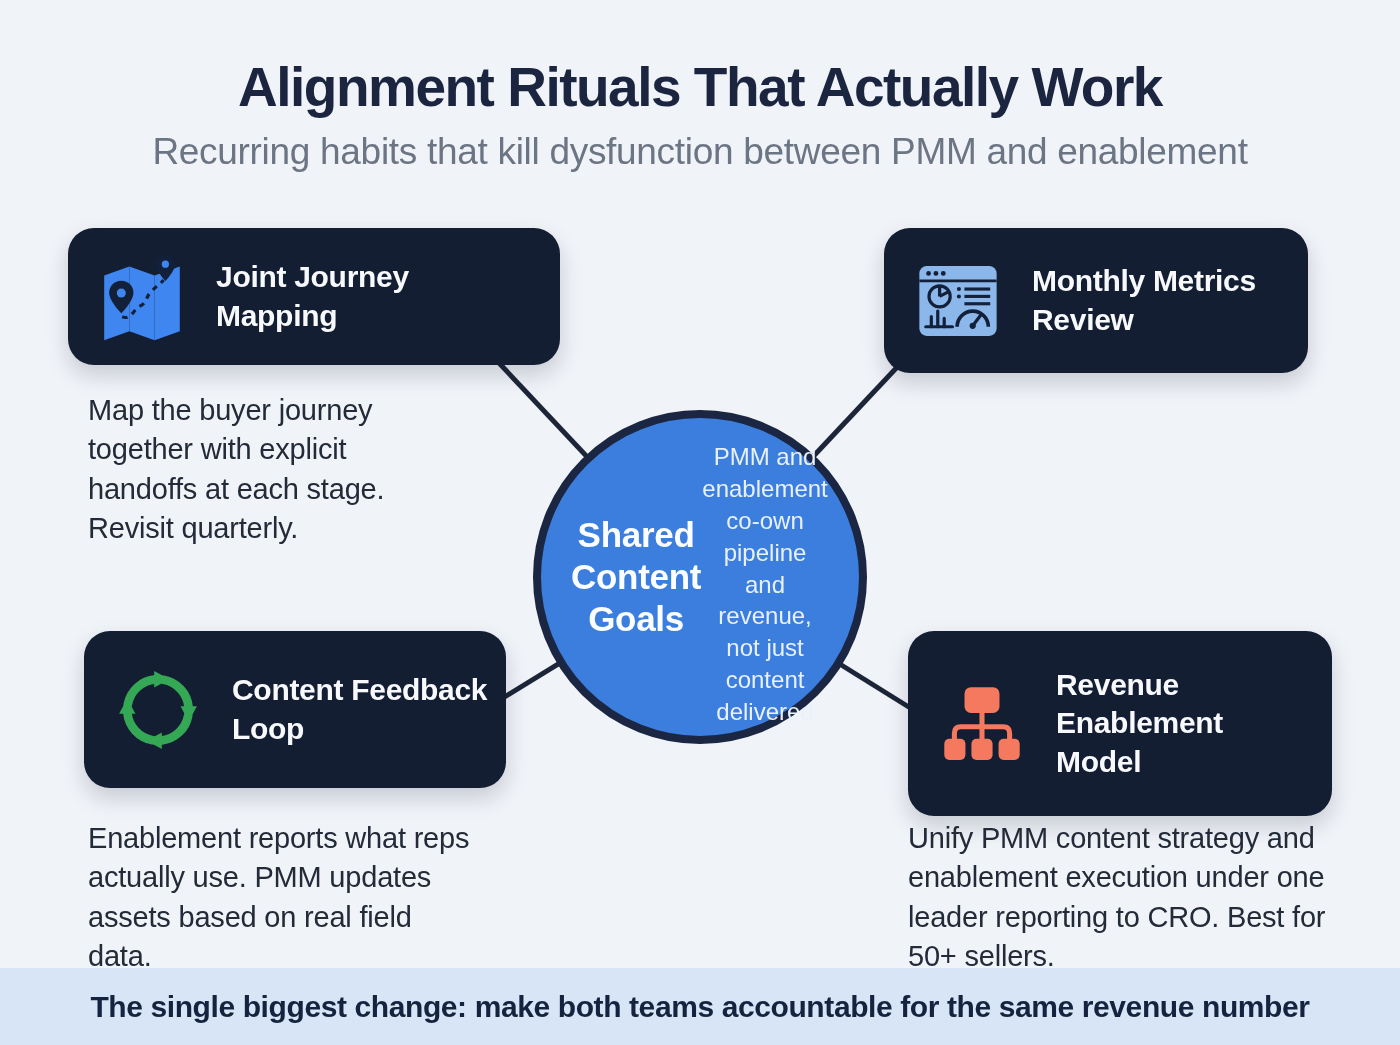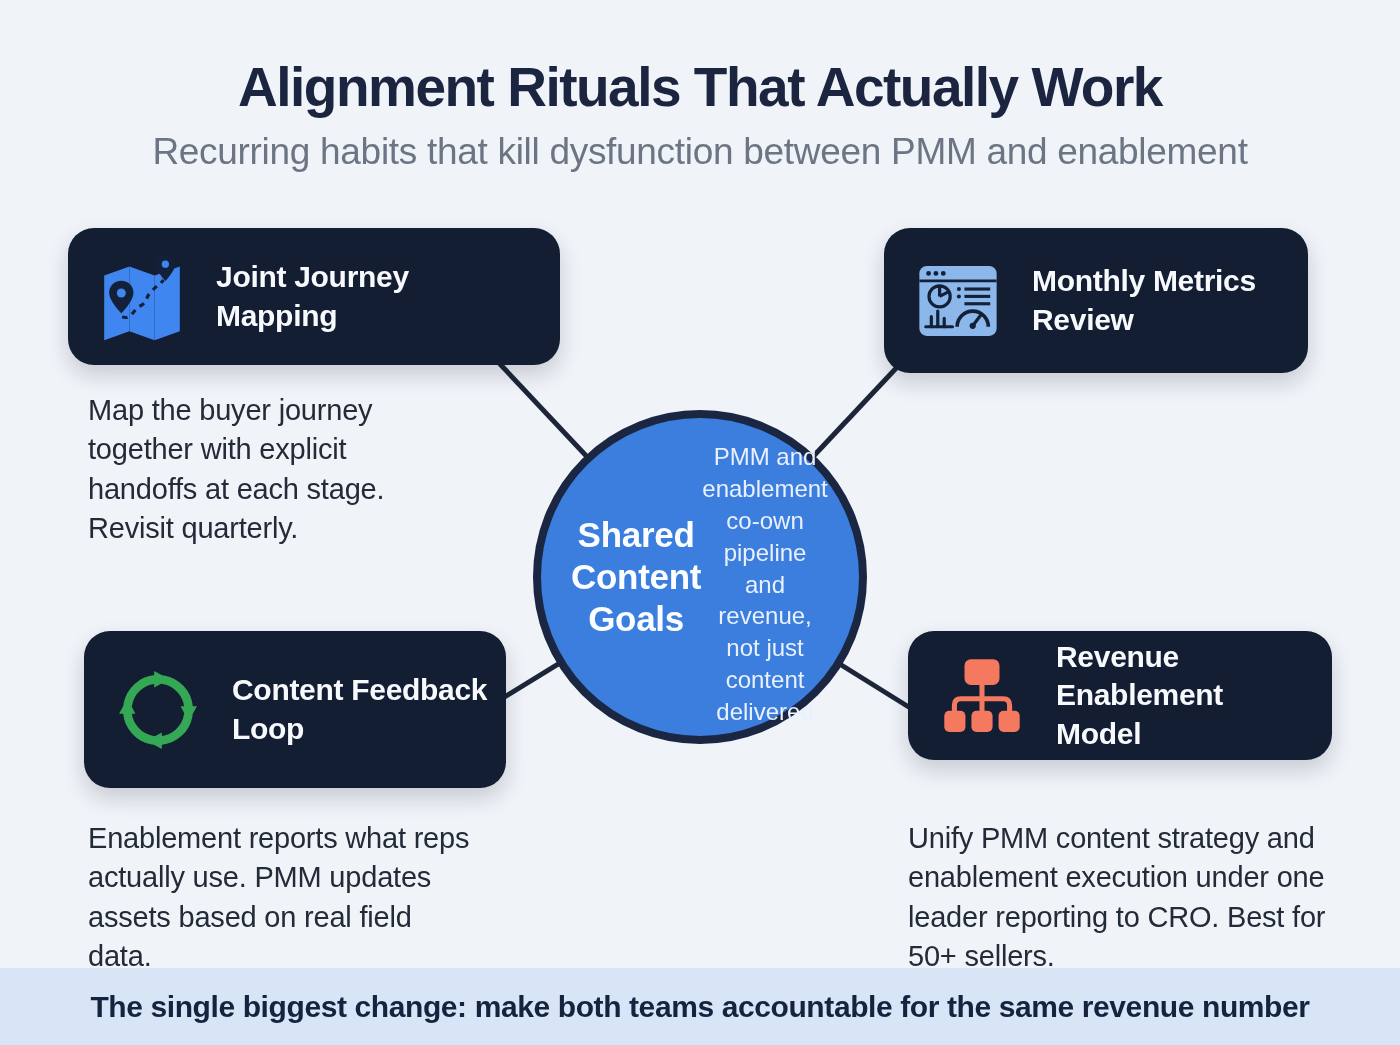--- a/index.html
+++ b/index.html
@@ -28,21 +28,21 @@
   .connectors{position:absolute;inset:0;z-index:1;}
   .connectors line{stroke:var(--line);stroke-width:5;}
   .card{
     position:absolute;z-index:2;background:var(--card);border-radius:26px;
     display:flex;align-items:center;gap:26px;padding-left:26px;
     box-shadow:0 10px 22px rgba(15,23,42,0.18);
   }
   .card-tl{left:68px;top:228px;width:492px;height:137px;}
   .card-tr{left:884px;top:228px;width:424px;height:145px;}
   .card-bl{left:84px;top:631px;width:422px;height:157px;}
-  .card-br{left:908px;top:631px;width:424px;height:129px;}
+  .card-br{left:908px;top:631px;width:424px;height:185px;}
   .card-icon{width:96px;height:96px;flex:0 0 96px;display:flex;align-items:center;justify-content:center;}
   .card-title{
     font-size:30px;font-weight:bold;color:var(--card_text);
     line-height:1.27;max-width:256px;letter-spacing:-0.3px;
   }
   .desc{
     position:absolute;z-index:2;font-size:29px;color:var(--body);
     line-height:1.36;letter-spacing:-0.2px;
   }
   .desc-tl{left:88px;top:391px;width:362px;}

